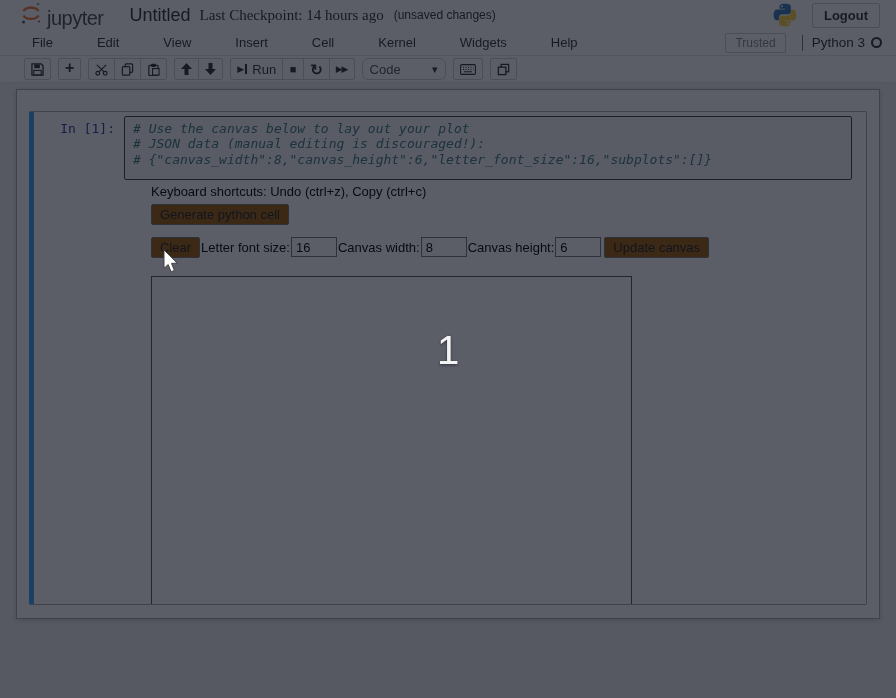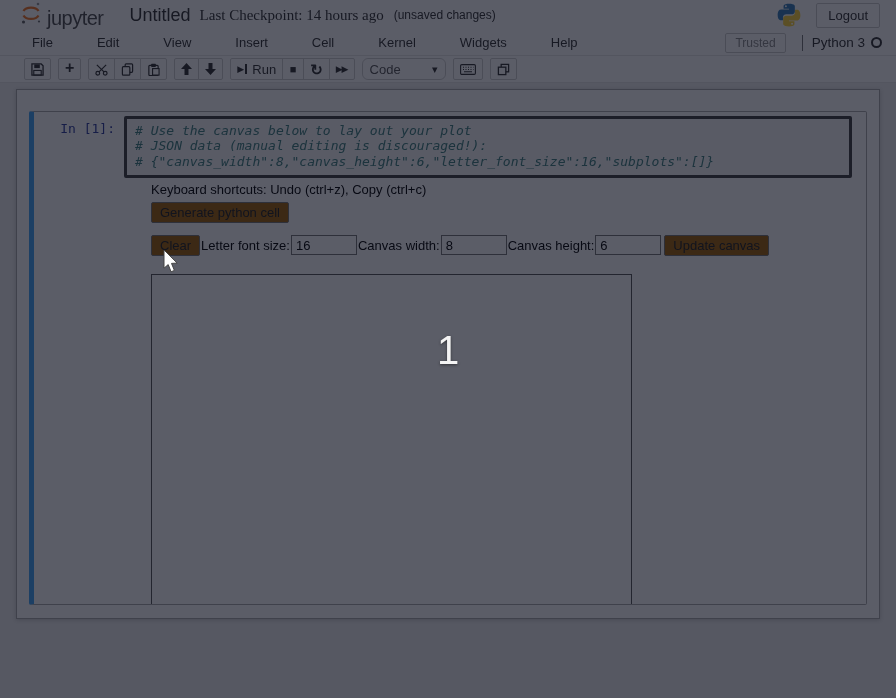--- a/index.html
+++ b/index.html
@@ -11,21 +11,21 @@
 
   
   #header { background:#fff; height:30px; display:flex; align-items:center; padding:0 16px 0 20px; }
   .logo { display:flex; align-items:baseline; cursor:pointer; }
   .logo-text { font-size:20px; color:#4e4e4e; margin-left:5px; letter-spacing:-0.5px; }
   .nb-title { font-size:18px; color:#333; margin-left:26px; }
   .checkpoint { font-size:15px; color:#333; margin-left:9px;font-family:Liberation Serif, serif; }
   .autosave { font-size:12px; color:#333; margin-left:10px; }
   .header-spacer { flex:1; }
   .python-logo { width:26px; height:26px; margin-right:14px; }
-  .logout-btn { font-size:13px; color:#333; background:#fff; border:1px solid #ccc; border-radius:2px; padding:4px 11px; cursor:pointer; }
+  .logout-btn { font-size:13px; color:#333; background:#fff; border:1px solid #ccc; border-radius:2px; padding:4px 11px; cursor:pointer;font-weight:bold; }
 
   
   .menubar { background:#fff; height:26px; border-bottom:1px solid #e7e7e7; display:flex; align-items:center; padding-left:22px;gap:24px; }
   .menu-item { font-size:13px; color:#333; padding:5px 10px; cursor:pointer; }
   .menubar-right { margin-left:auto; display:flex; align-items:center; padding-right:14px; }
   .trusted-btn { font-size:12px; color:#8a8a8a; background:transparent; border:1px solid #ccc; border-radius:2px; padding:2px 9px; margin-right:16px; }
   .kernel-divider { width:0; height:16px; border-left:1px solid #777; margin-right:9px; }
   .kernel-name { font-size:13.5px; color:#333; margin-right:6px; }
   .kernel-indicator { width:11px; height:11px; border:2px solid #333; border-radius:50%; }
 
@@ -52,31 +52,31 @@
   .chevron { font-size:11px; color:#333; }
 
   
   .site { background:#eee; padding-top:6px; height:615px; }
   #notebook-container { width:864px; margin:0 auto; background:#fff; border:1px solid #ababab;
     box-shadow:0 1px 4px rgba(0,0,0,0.18); height:530px; padding-top:21px; }
 
   .cell { margin:0 12px; height:494px; border:1px solid #ababab; border-left:5px solid #42A5F5; border-radius:2px; overflow:hidden; }
   .input-row { display:flex; margin-top:4px; }
   .prompt-col { width:90px; text-align:right; padding:5px 9px 0 0; font-family:"DejaVu Sans Mono", monospace; font-size:13px; color:#303F9F; }
-  .codemirror { flex:1; margin-right:14px; background:#f7f7f7; border:3px solid #404040; border-radius:2px;
-    padding:4px 4px 6px 8px; font-family:"DejaVu Sans Mono", monospace; font-size:13px; line-height:1.18; }
+  .codemirror { flex:1; margin-right:14px; background:#f7f7f7; border:1px solid #404040; border-radius:2px;
+    padding:4px 4px 12px 8px; font-family:"DejaVu Sans Mono", monospace; font-size:13px; line-height:1.18; }
   .code-line { color:#408080; font-style:italic; white-space:pre; }
 
   .output-area { margin-left:117px; margin-top:4px; }
   .shortcuts-text { font-size:13px; color:#000; margin-top:2px; }
   .wbtn { font-size:13px; color:#222; background:#a16207; border:1px solid #767676; border-radius:2px; padding:2px 8px; cursor:pointer; }
   .generate-btn { display:inline-block; margin-top:5px; }
   .controls-row { display:flex; align-items:center; margin-top:12px; }
   .ctrl-label { font-size:13px; color:#000; margin:0 1px; }
-  .ctrl-input { width:66px; height:20px; font-size:13px; font-family:"Liberation Sans", sans-serif; color:#000;
+  .ctrl-input { width:46px; height:20px; font-size:13px; font-family:"Liberation Sans", sans-serif; color:#000;
     border:1px solid #767676; border-radius:0; background:#fff; padding:1px 4px; }
   .update-btn { margin-left:3px; }
   .plot-canvas { width:481px; height:361px; border:1px solid #555; margin-top:18px; background:#fff; }
 
   
   .dim-overlay { position:absolute; inset:0; background:rgba(10,14,28,0.67); z-index:10; pointer-events:none; }
   .key-display { position:absolute; left:448px; top:350px; transform:translate(-50%,-50%);
     color:#f4f4f4; font-size:40px; z-index:11; text-shadow:0 1px 3px rgba(0,0,0,0.45); pointer-events:none; }
   .mouse-cursor { position:absolute; left:163px; top:249px; z-index:12; pointer-events:none; }
 </style>

